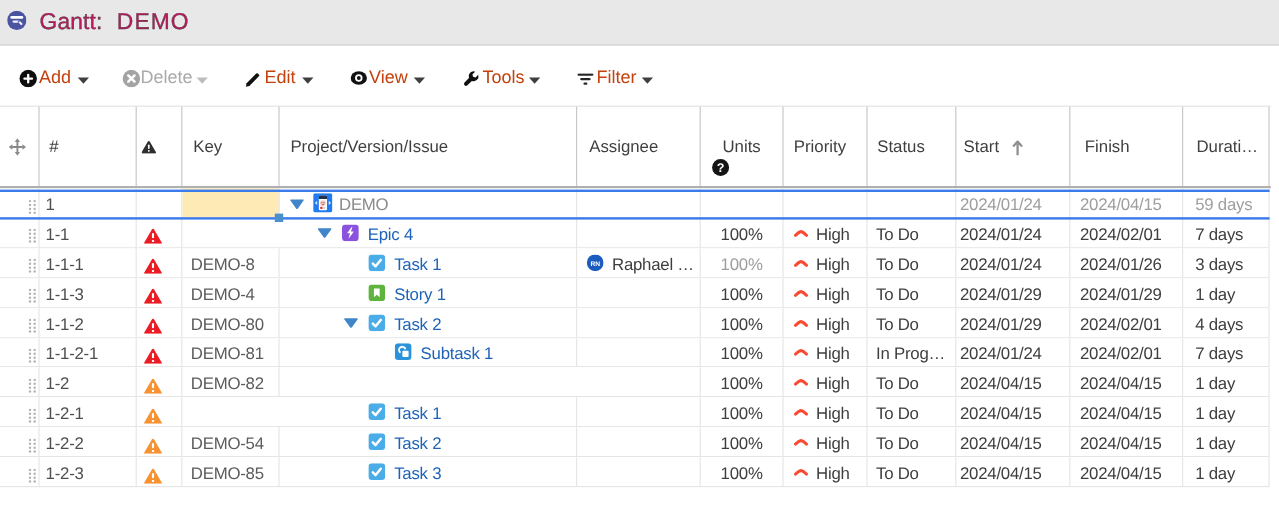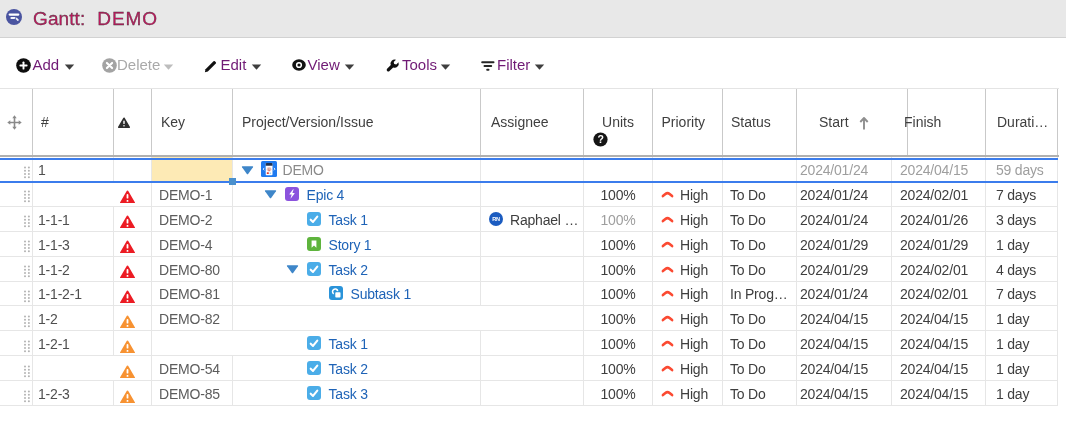--- a/index.html
+++ b/index.html
@@ -2,21 +2,21 @@
 <html><head><meta charset="utf-8"><style>
 *{margin:0;padding:0;box-sizing:border-box}
 html,body{width:1066px;height:433px;overflow:hidden;background:#fff;
  font-family:"Liberation Sans",sans-serif;-webkit-font-smoothing:antialiased}
 #titlebar{position:absolute;left:0;top:0;width:1066px;height:38px;background:#e8e8e8;border-bottom:1px solid #d2d2d2}
 #title{position:absolute;left:33px;top:8px;height:22px;line-height:22px;font-size:19px;color:#be185d;letter-spacing:0.1px;-webkit-text-stroke:0.3px #3e3e3e}
 #title b{font-weight:normal;margin-left:12px;letter-spacing:0.9px}
 #logo{position:absolute;left:6px;top:9px}
 #toolbar{position:absolute;left:0;top:39px;width:1066px;height:49px;background:#fff}
 .tbi{position:absolute}
-.tbt{position:absolute;top:0;height:49px;line-height:52px;font-size:15px;color:#701a75}
+.tbt{position:absolute;top:0;height:49px;line-height:52px;font-size:15px;color:#c2410c}
 .tbt.dis{color:#a9a9a9}
 #ghead{position:absolute;left:0;top:88px;width:1059px;height:69px;background:#fff;border-top:1px solid #e4e4e4;border-bottom:2px solid #b0b0b0}
 .hc{position:absolute;top:0;height:66px;border-right:1px solid #c9c9c9;display:flex;align-items:center;font-size:14px;color:#3f3f3f}
 #rows{position:absolute;left:0;top:157px;width:1059px}
 .row{position:absolute;left:0;width:1058px;border-bottom:1px solid #e6e6e6;background:#fff}
 .dc{position:absolute;top:0;height:100%;border-right:1px solid #e6e6e6;display:flex;align-items:center;font-size:14px;color:#3e3e3e;overflow:hidden;padding-top:2px;letter-spacing:-0.2px}
 .gray{color:#9e9e9e}
 .num{color:#4f4f4f;padding-left:5px}
 .key{color:#5c5c5c;padding-left:7px}
 .ci{position:absolute;top:50%;margin-top:-4.5px;line-height:0}
@@ -120,21 +120,21 @@
     <div class="hc" style="left:481px;width:103px;padding-left:10px;">Assignee</div>
     <div class="hc" style="left:584px;width:69px;">
       <span style="width:100%;text-align:center">Units</span>
       <span style="position:absolute;left:9px;top:43px;line-height:0"><svg width="15" height="15" viewBox="0 0 15 15">
           <circle cx="7.5" cy="7.5" r="7.1" fill="#151515"></circle>
           <text x="7.6" y="11.2" font-size="10.5" font-weight="bold" fill="#fff" text-anchor="middle" font-family="Liberation Sans, sans-serif">?</text>
         </svg></span>
     </div>
     <div class="hc" style="left:653px;width:70px;padding-left:8.5px;">Priority</div>
     <div class="hc" style="left:723px;width:74px;padding-left:8px;">Status</div>
-    <div class="hc" style="left:797px;width:95px;padding-left:6px;margin-left:16px;">Start<span style="line-height:0;margin-left:10px;position:relative;top:0.5px"><svg width="10" height="14" viewBox="0 0 10 14">
+    <div class="hc" style="left:797px;width:95px;padding-left:6px;">Start<span style="line-height:0;margin-left:10px;position:relative;top:0.5px"><svg width="10" height="14" viewBox="0 0 10 14">
           <path d="M5 13.4 V2.4 M1.3 6 L5 2 8.7 6" stroke="#8f8f8f" stroke-width="1.9" fill="none" stroke-linejoin="round"></path>
         </svg></span></div>
     <div class="hc" style="left:892px;width:94px;padding-left:12px;">Finish</div>
     <div class="hc" style="left:986px;width:72px;padding-left:11px;">Durati…</div>
   </div>
 <div id="rows">
     <div class="row" style="top:0.00px;height:25.00px">
       <div class="dc" style="left:0px;width:33px;">
         <span class="dsp"><svg width="8" height="13" viewBox="0 0 8 13">
             <g fill="#b3b3b3">
@@ -187,28 +187,28 @@
               <circle cx="2" cy="4.8" r="1.0"></circle>
               <circle cx="2" cy="8.1" r="1.0"></circle>
               <circle cx="2" cy="11.3" r="1.0"></circle>
               <circle cx="5.9" cy="1.6" r="1.0"></circle>
               <circle cx="5.9" cy="4.8" r="1.0"></circle>
               <circle cx="5.9" cy="8.1" r="1.0"></circle>
               <circle cx="5.9" cy="11.3" r="1.0"></circle>
             </g>
           </svg></span>
       </div>
+      <div class="dc num" style="left:33px;width:81px;">1-1</div>
       <div class="dc warnc" style="left:114px;width:38px;">
         <span class="wsp"><svg width="15" height="13" viewBox="0 0 15 13">
             <path d="M7.5 1.7 L13.9 12.8 H1.1 Z" fill="#ec1c24" stroke="#ec1c24" stroke-width="2.2" stroke-linejoin="round"></path>
             <rect x="6.6" y="4.1" width="1.8" height="4.5" rx="0.9" fill="#fff"></rect>
             <rect x="6.6" y="9.9" width="1.8" height="1.8" rx="0.5" fill="#fff"></rect>
           </svg></span>
       </div>
-      <div class="dc key" style="left:152px;width:81px;">DEMO-1</div>
       <div class="dc" style="left:233px;width:248px;">
         <span class="ci" style="left:30.5px"><svg width="13" height="10" viewBox="0 0 13 10">
             <path d="M1.5 1.2 h10 q1.1 0 .45.95 L7.3 8.7 q-.8 1.05-1.6 0 L1.05 2.15 q-.65-.95.45-.95z" fill="#3e86c9"></path>
           </svg></span>
         <span class="ii" style="left:52px"><svg width="14" height="14" viewBox="0 0 14 14">
             <rect width="14" height="14" rx="3" fill="#8b53dd"></rect>
             <path d="M7.9 2.4 L4.5 7.0 q-.3.45.2.45 h2.0 L5.6 11.2 q-.15.55.3.1 l3.7-4.9 q.3-.45-.2-.45 h-2.0 L8.6 2.6 q.15-.55-.7-.2z" fill="#fff"></path>
           </svg></span>
         <span class="nm" style="left:73.5px">Epic 4</span>
       </div>
@@ -241,21 +241,21 @@
           </svg></span>
       </div>
       <div class="dc num" style="left:33px;width:81px;">1-1-1</div>
       <div class="dc warnc" style="left:114px;width:38px;">
         <span class="wsp"><svg width="15" height="13" viewBox="0 0 15 13">
             <path d="M7.5 1.7 L13.9 12.8 H1.1 Z" fill="#ec1c24" stroke="#ec1c24" stroke-width="2.2" stroke-linejoin="round"></path>
             <rect x="6.6" y="4.1" width="1.8" height="4.5" rx="0.9" fill="#fff"></rect>
             <rect x="6.6" y="9.9" width="1.8" height="1.8" rx="0.5" fill="#fff"></rect>
           </svg></span>
       </div>
-      <div class="dc key" style="left:152px;width:81px;">DEMO-2</div>
+      <div class="dc key" style="left:152px;width:81px;">DEMO-8</div>
       <div class="dc" style="left:233px;width:248px;">
         <span class="ii" style="left:74px"><svg width="14" height="14" viewBox="0 0 14 14">
             <rect width="14" height="14" rx="3" fill="#4bade8"></rect>
             <path d="M3.7 7.7 L6 9.9 L10.3 4.6" stroke="#fff" stroke-width="2.1" fill="none" stroke-linecap="round" stroke-linejoin="round"></path>
           </svg></span>
         <span class="nm" style="left:95.5px">Task 1</span>
       </div>
       <div class="dc" style="left:481px;width:103px;">
         <span style="position:absolute;left:8px;top:50%;margin-top:-7px;line-height:0"><svg width="14" height="14" viewBox="0 0 14 14">
             <circle cx="7" cy="7" r="7" fill="#1b5cc0"></circle>
@@ -500,20 +500,21 @@
               <circle cx="2" cy="4.8" r="1.0"></circle>
               <circle cx="2" cy="8.1" r="1.0"></circle>
               <circle cx="2" cy="11.3" r="1.0"></circle>
               <circle cx="5.9" cy="1.6" r="1.0"></circle>
               <circle cx="5.9" cy="4.8" r="1.0"></circle>
               <circle cx="5.9" cy="8.1" r="1.0"></circle>
               <circle cx="5.9" cy="11.3" r="1.0"></circle>
             </g>
           </svg></span>
       </div>
+      <div class="dc num" style="left:33px;width:81px;">1-2-2</div>
       <div class="dc warnc" style="left:114px;width:38px;">
         <span class="wsp"><svg width="15" height="13" viewBox="0 0 15 13">
             <path d="M7.5 1.7 L13.9 12.8 H1.1 Z" fill="#f79232" stroke="#f79232" stroke-width="2.2" stroke-linejoin="round"></path>
             <rect x="6.6" y="4.1" width="1.8" height="4.5" rx="0.9" fill="#fff"></rect>
             <rect x="6.6" y="9.9" width="1.8" height="1.8" rx="0.5" fill="#fff"></rect>
           </svg></span>
       </div>
       <div class="dc key" style="left:152px;width:81px;">DEMO-54</div>
       <div class="dc" style="left:233px;width:248px;">
         <span class="ii" style="left:74px"><svg width="14" height="14" viewBox="0 0 14 14">

